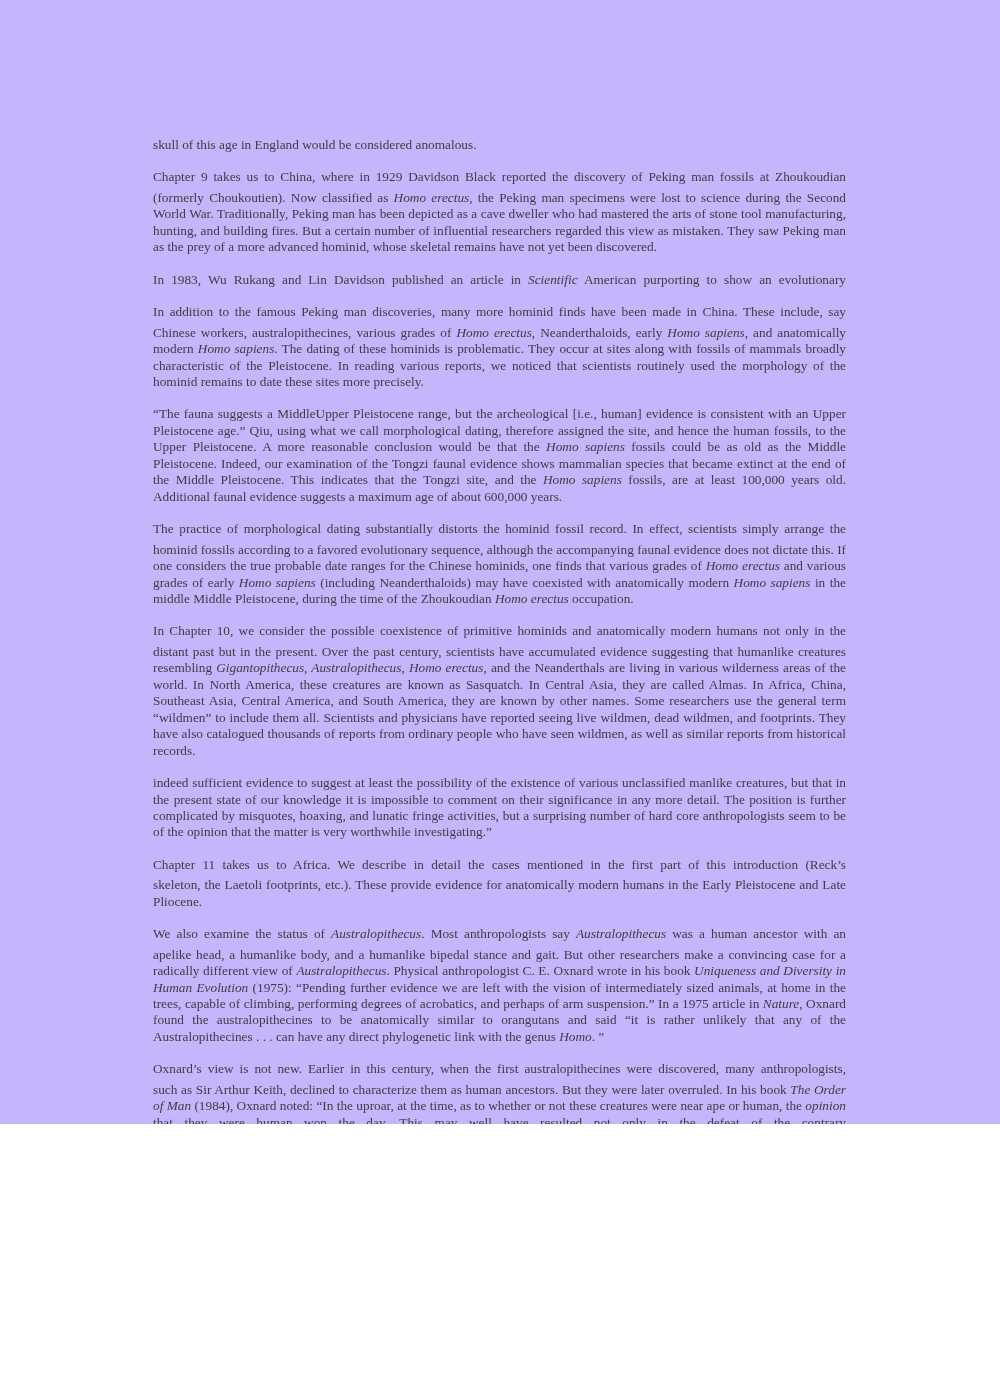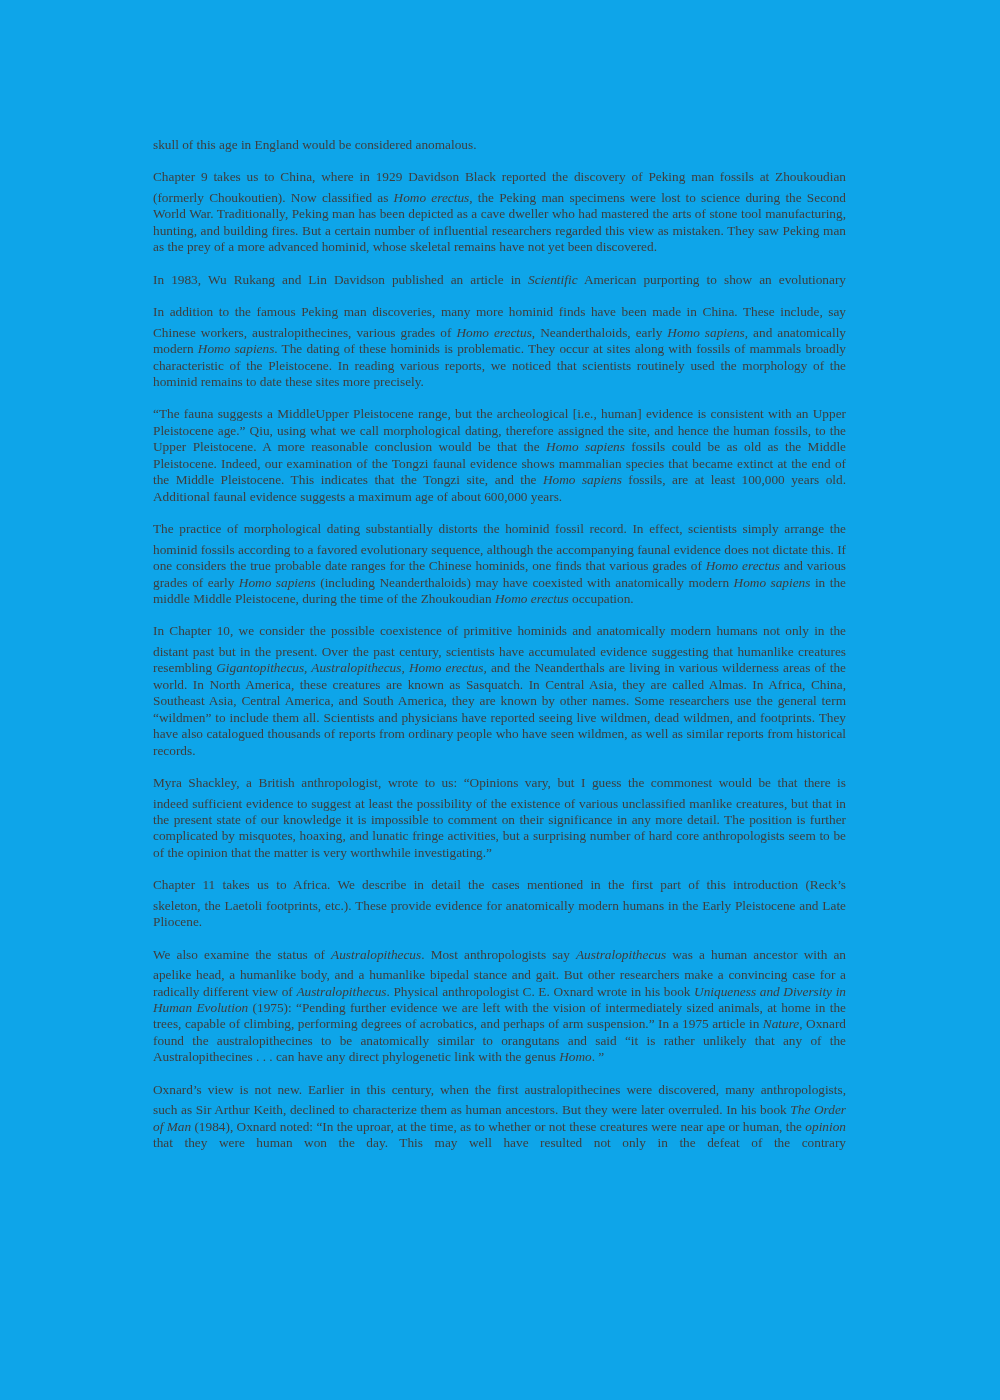--- a/index.html
+++ b/index.html
@@ -1,20 +1,20 @@
 <!DOCTYPE html>
 <html><head>
 <meta charset="utf-8">
 <style>
   html, body { margin: 0; padding: 0; background: #ffffff; }
   .page {
     position: relative;
     width: 1000px;
-    height: 1400px;
-    background: #0ea5e9;
+    height: 1124px;
+    background: #c4b5fd;
     overflow: hidden;
     font-family: "Liberation Serif", "DejaVu Serif", serif;
     color: var(--text-color, #3e3e3e);
   }
   .doc {
     position: absolute;
     left: 153px;
     top: 137px;
     width: 693px;
     font-size: 13.3px;
@@ -56,21 +56,20 @@
       </div>
       <div class="para">
         <div class="lead"><span>The practice of morphological dating substantially distorts the hominid fossil record. In effect, scientists simply arrange the</span></div>
         <div class="rest"><span>hominid fossils according to a favored evolutionary sequence, although the accompanying faunal evidence does not dictate this. If one considers the true probable date ranges for the Chinese hominids, one finds that various grades of </span><span class="it">Homo erectus</span><span> and various grades of early </span><span class="it">Homo sapiens</span><span> (including Neanderthaloids) may have coexisted with anatomically modern </span><span class="it">Homo sapiens</span><span> in the middle Middle Pleistocene, during the time of the Zhoukoudian </span><span class="it">Homo erectus</span><span> occupation.</span></div>
       </div>
       <div class="para">
         <div class="lead"><span>In Chapter 10, we consider the possible coexistence of primitive hominids and anatomically modern humans not only in the</span></div>
         <div class="rest"><span>distant past but in the present. Over the past century, scientists have accumulated evidence suggesting that humanlike creatures resembling </span><span class="it">Gigantopithecus, Australopithecus, Homo erectus,</span><span> and the Neanderthals are living in various wilderness areas of the world. In North America, these creatures are known as Sasquatch. In Central Asia, they are called Almas. In Africa, China, Southeast Asia, Central America, and South America, they are known by other names. Some researchers use the general term “wildmen” to include them all. Scientists and physicians have reported seeing live wildmen, dead wildmen, and footprints. They have also catalogued thousands of reports from ordinary people who have seen wildmen, as well as similar reports from historical records.</span></div>
       </div>
       <div class="para">
-        <div class="lead"><span>Myra Shackley, a British anthropologist, wrote to us: “Opinions vary, but I guess the commonest would be that there is</span></div>
         <div class="rest"><span>indeed sufficient evidence to suggest at least the possibility of the existence of various unclassified manlike creatures, but that in the present state of our knowledge it is impossible to comment on their significance in any more detail. The position is further complicated by misquotes, hoaxing, and lunatic fringe activities, but a surprising number of hard core anthropologists seem to be of the opinion that the matter is very worthwhile investigating.”</span></div>
       </div>
       <div class="para">
         <div class="lead"><span>Chapter 11 takes us to Africa. We describe in detail the cases mentioned in the first part of this introduction (Reck’s</span></div>
         <div class="rest"><span>skeleton, the Laetoli footprints, etc.). These provide evidence for anatomically modern humans in the Early Pleistocene and Late Pliocene.</span></div>
       </div>
       <div class="para">
         <div class="lead"><span>We also examine the status of </span><span class="it">Australopithecus</span><span>. Most anthropologists say </span><span class="it">Australopithecus</span><span> was a human ancestor with an</span></div>
         <div class="rest"><span>apelike head, a humanlike body, and a humanlike bipedal stance and gait. But other researchers make a convincing case for a radically different view of </span><span class="it">Australopithecus</span><span>. Physical anthropologist C. E. Oxnard wrote in his book </span><span class="it">Uniqueness and Diversity in Human Evolution</span><span> (1975): “Pending further evidence we are left with the vision of intermediately sized animals, at home in the trees, capable of climbing, performing degrees of acrobatics, and perhaps of arm suspension.” In a 1975 article in </span><span class="it">Nature</span><span>, Oxnard found the australopithecines to be anatomically similar to orangutans and said “it is rather unlikely that any of the Australopithecines . . . can have any direct phylogenetic link with the genus </span><span class="it">Homo</span><span>. ”</span></div>
       </div>

